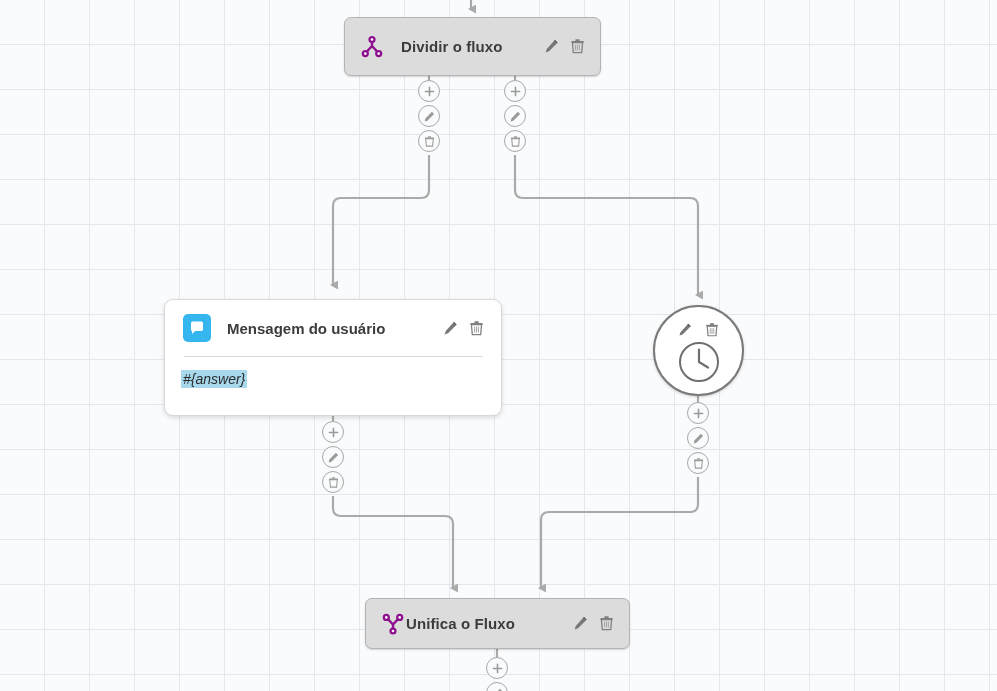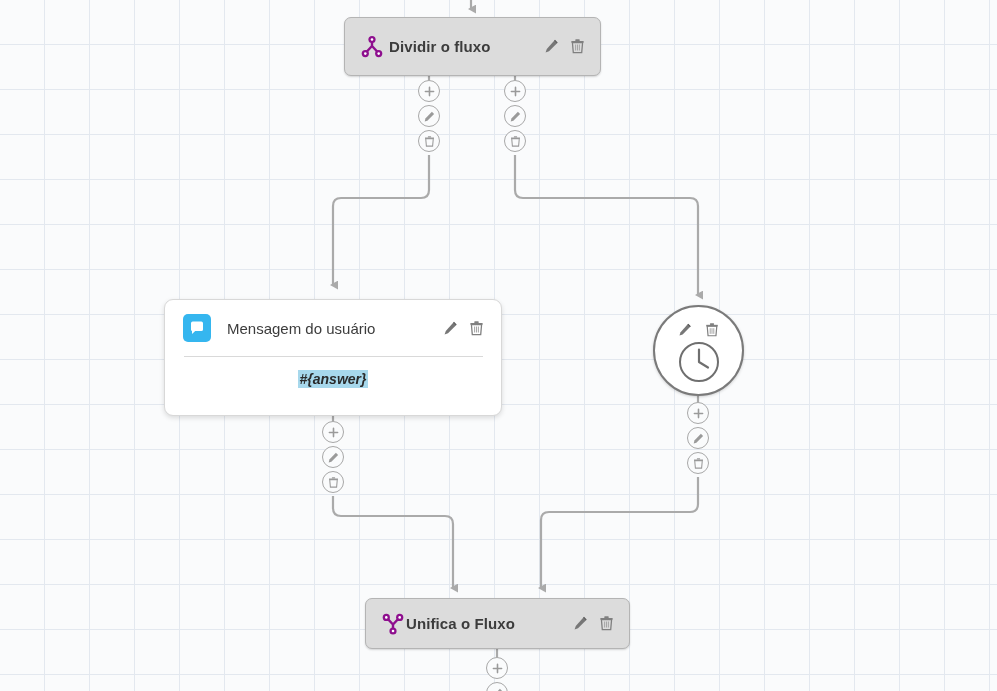--- a/index.html
+++ b/index.html
@@ -110,34 +110,32 @@
     height: 28px;
     border-radius: 5px;
     background: #35b6ef;
     display: flex;
     align-items: center;
     justify-content: center;
     flex: 0 0 auto;
   }
   .msg-title {
     font-size: 15px;
-    font-weight: normal;
+    font-weight: bold;
     color: #3c3c3c;
     margin-left: 16px;
     white-space: nowrap;
   }
   .msg-divider {
     height: 1px;
     background: #d9d9d9;
     margin: 14px 18px 0 19px;
   }
   .msg-body {
-    text-align: center;
     padding: 13px 16px 0 16px;
-    font-weight: bold;
   }
   .msg-var {
     font-size: 14px;
     font-style: italic;
     color: #2a2a2a;
     background: #a7d8ec;
     padding: 1px 2px;
     white-space: nowrap;
   }
 
@@ -199,21 +197,21 @@
       <svg width="26" height="26" viewBox="0 0 26 26">
         <path d="M13 6 L13 12 M13 12 L6.5 19 M13 12 L19.5 19" stroke="#8e0f8e" stroke-width="2.4" fill="none" stroke-linecap="round"></path>
         <circle cx="13" cy="5.5" r="3.6" fill="#8e0f8e"></circle>
         <circle cx="6.3" cy="19.6" r="3.6" fill="#8e0f8e"></circle>
         <circle cx="19.7" cy="19.6" r="3.6" fill="#8e0f8e"></circle>
         <circle cx="13" cy="5.5" r="1.3" fill="#ffffff"></circle>
         <circle cx="6.3" cy="19.6" r="1.3" fill="#ffffff"></circle>
         <circle cx="19.7" cy="19.6" r="1.3" fill="#ffffff"></circle>
       </svg>
     </span>
-    <span class="node-title" style="margin-left:4px;">Dividir o fluxo</span>
+    <span class="node-title" style="margin-left:16px;">Dividir o fluxo</span>
     <span class="node-actions" style="margin-left:auto;">
       <span class="icon-btn" title="Editar">
         <svg width="17" height="17" viewBox="0 0 17 17">
           <path d="M11.6 2.2 L14.3 4.9 L6.0 13.2 L2.6 14.4 L3.8 11.0 Z" fill="#777777"></path>
           <path d="M11.6 2.2 L14.3 4.9" stroke="#555555" stroke-width="1.1"></path>
         </svg>
       </span>
       <span class="icon-btn" title="Excluir">
         <svg width="17" height="17" viewBox="0 0 17 17">
           <path d="M3.4 4.5 H13.6 L12.7 14.6 H4.3 Z" fill="none" stroke="#808080" stroke-width="1.3"></path>

